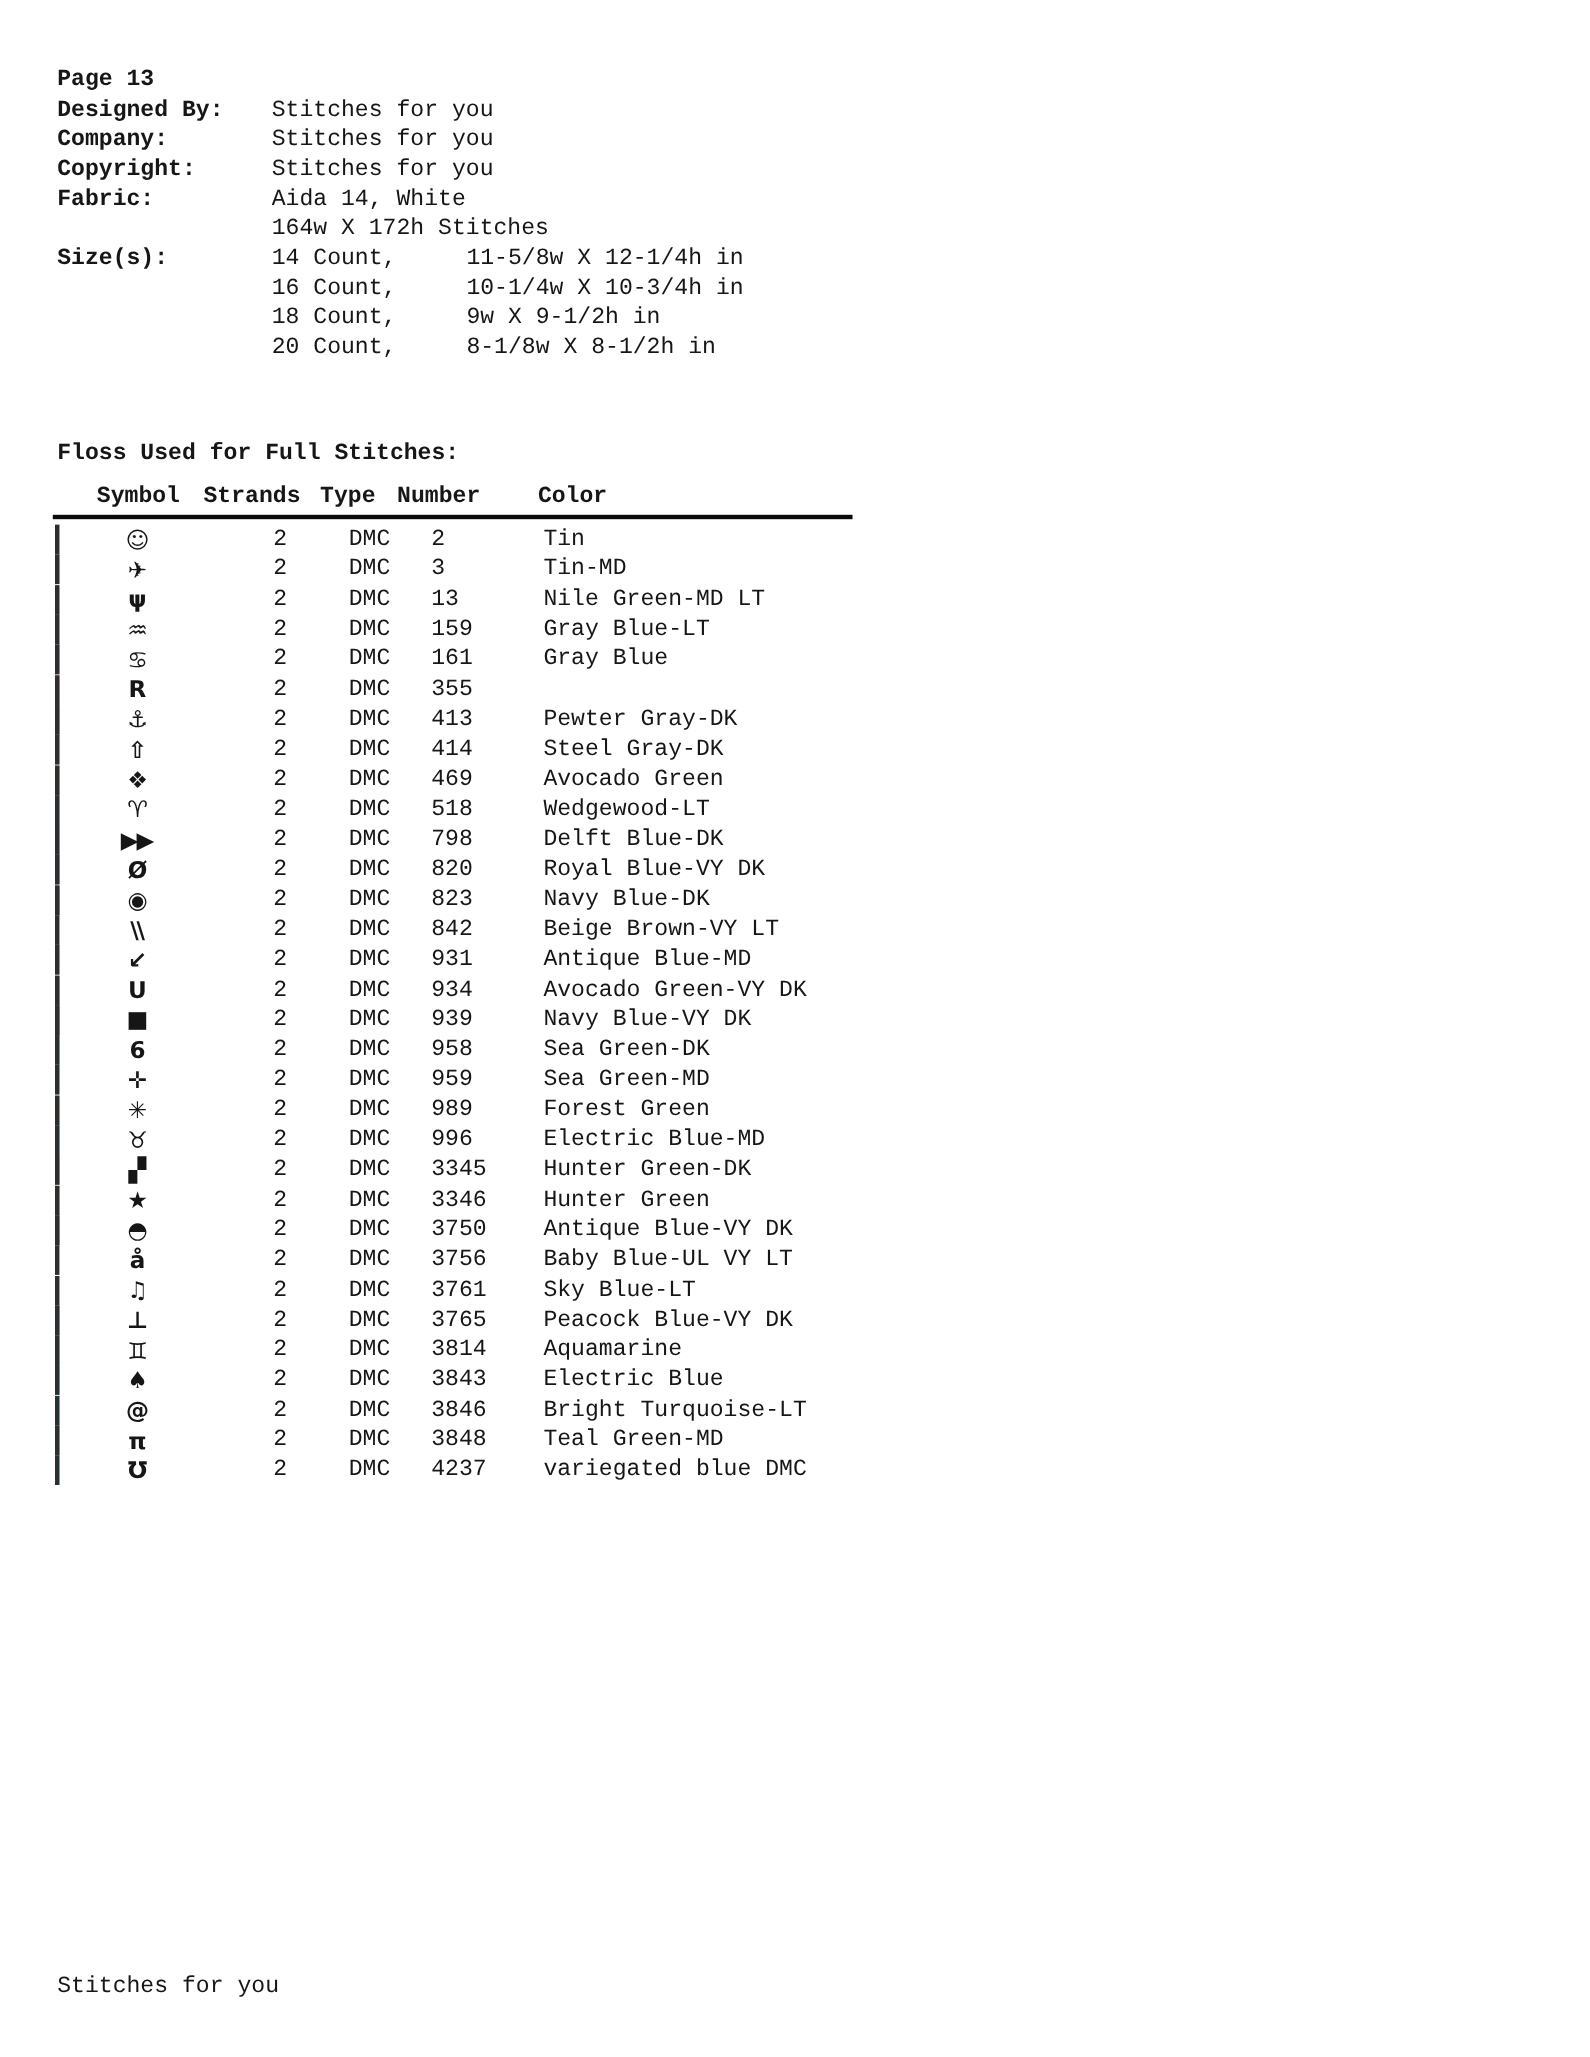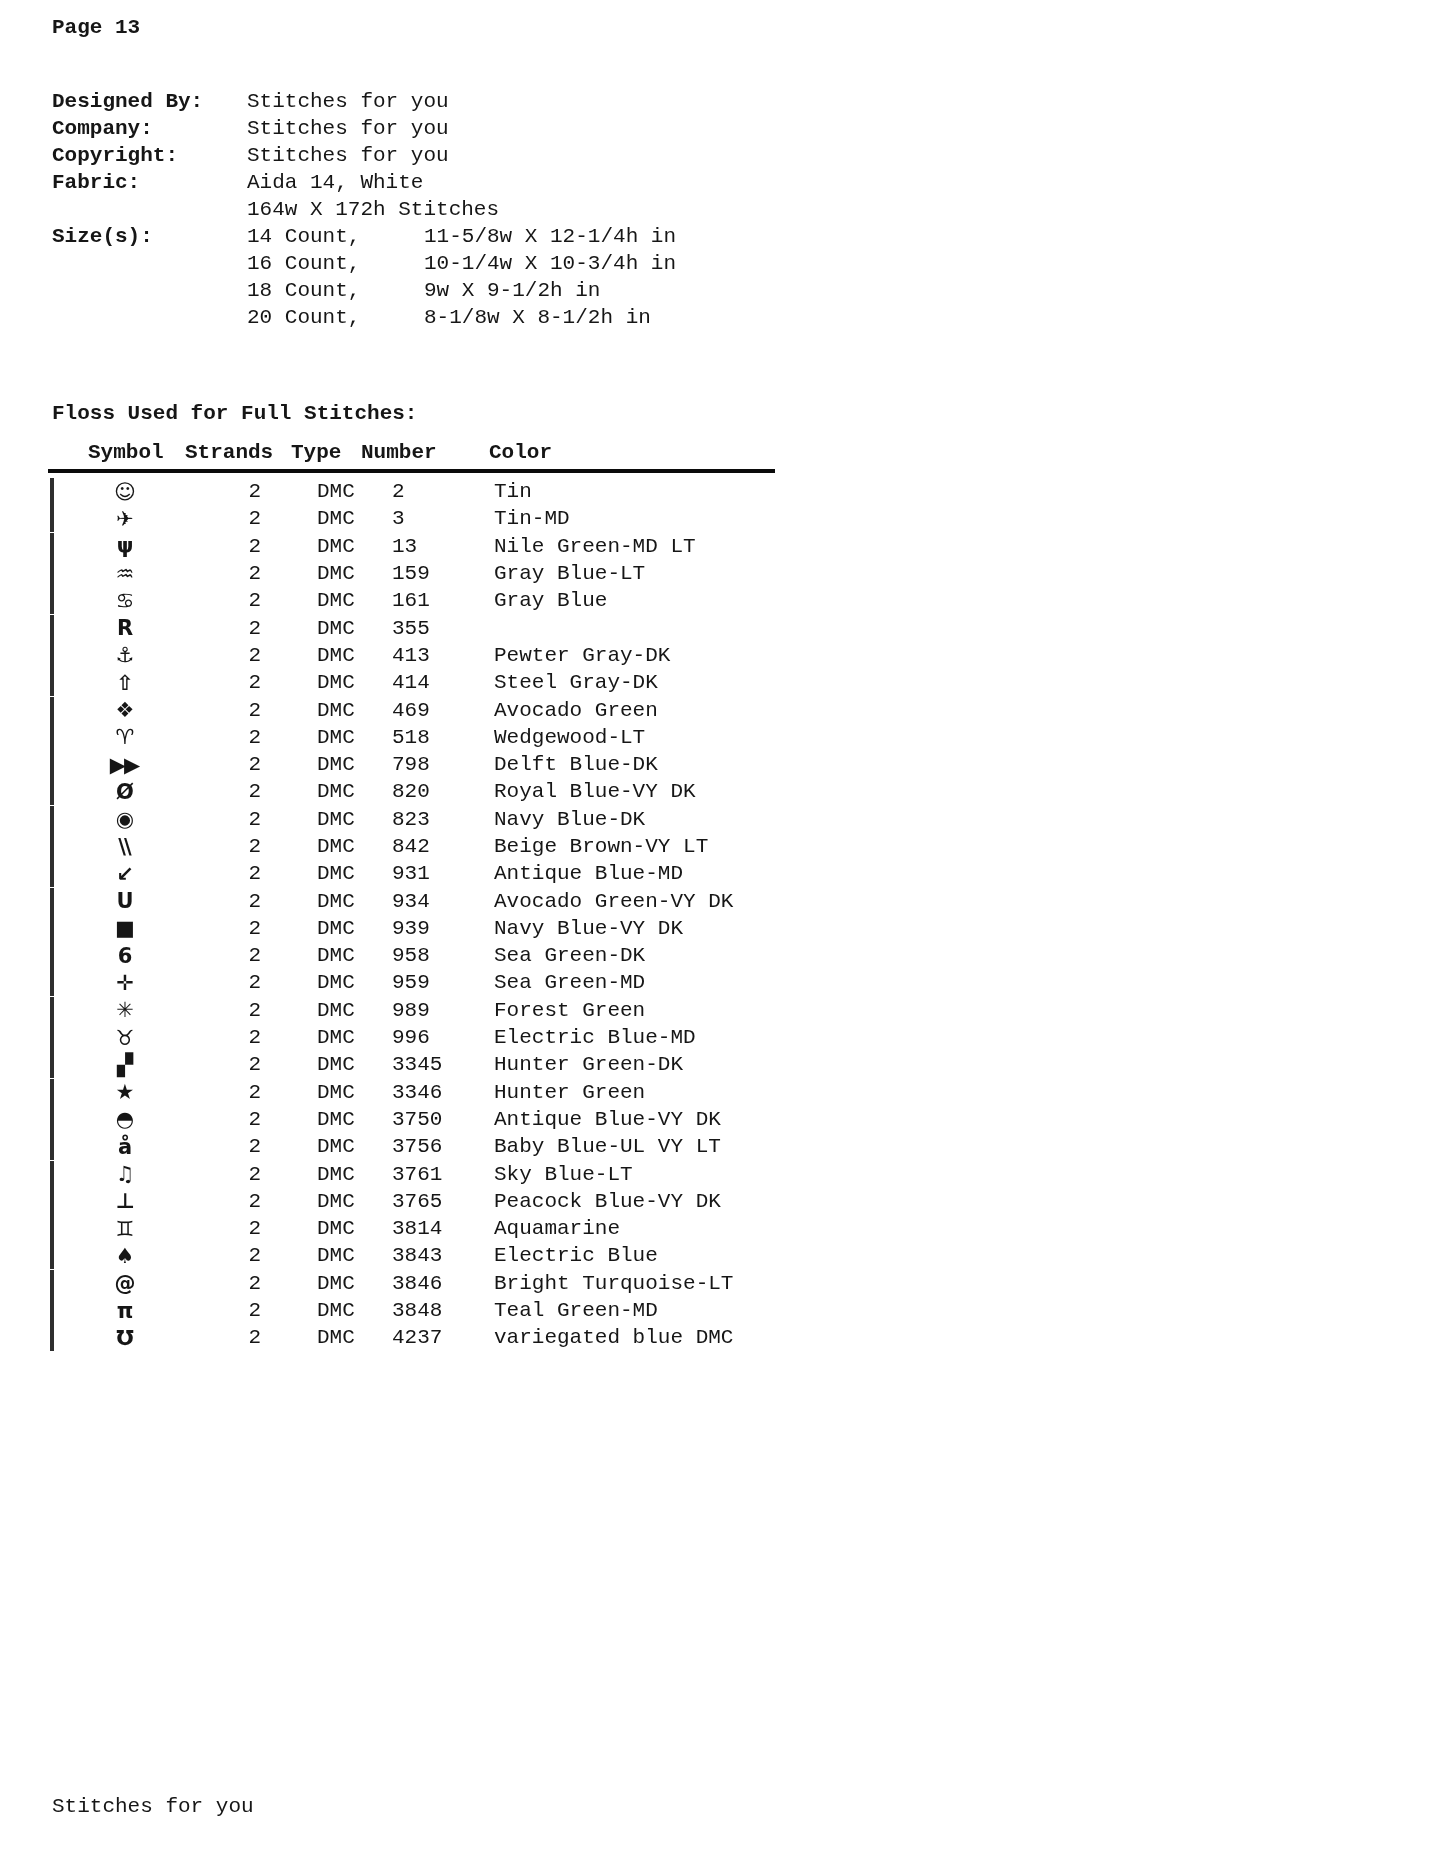--- a/index.html
+++ b/index.html
@@ -6,23 +6,23 @@
   .page{
     position:relative;
     width:1445px;height:1870px;
     background:#ffffff;
     color:#161616;
     font-family:"Liberation Mono","DejaVu Sans Mono",monospace;
     font-size:21px;
     overflow:hidden;
     white-space:nowrap;
   }
-  .page-label{padding:14px 0 0 52px;line-height:28px;}
+  .page-label{padding:14px 0 0 52px;line-height:28px;margin-top:45px;}
   .bold{font-weight:bold;}
-  .info-block{margin-top:46px;line-height:27px;}
+  .info-block{line-height:27px;}
   .info-row{display:grid;grid-template-columns:195px 177px auto;padding-left:52px;}
   .info-label{font-weight:bold;}
   .floss-title{margin-top:69px;padding-left:52px;font-weight:bold;line-height:27px;}
   .floss-header{
     display:grid;grid-template-columns:38px 97px 106px 70px 128px auto;
     padding-left:50px;font-weight:bold;line-height:27px;margin-top:12px;
   }
   .rule{height:4px;background:#0b0b0b;width:727px;margin:3px 0 5px 48px;}
   .floss-row{
     display:grid;grid-template-columns:44px 60px 107px 131px 102px auto;

